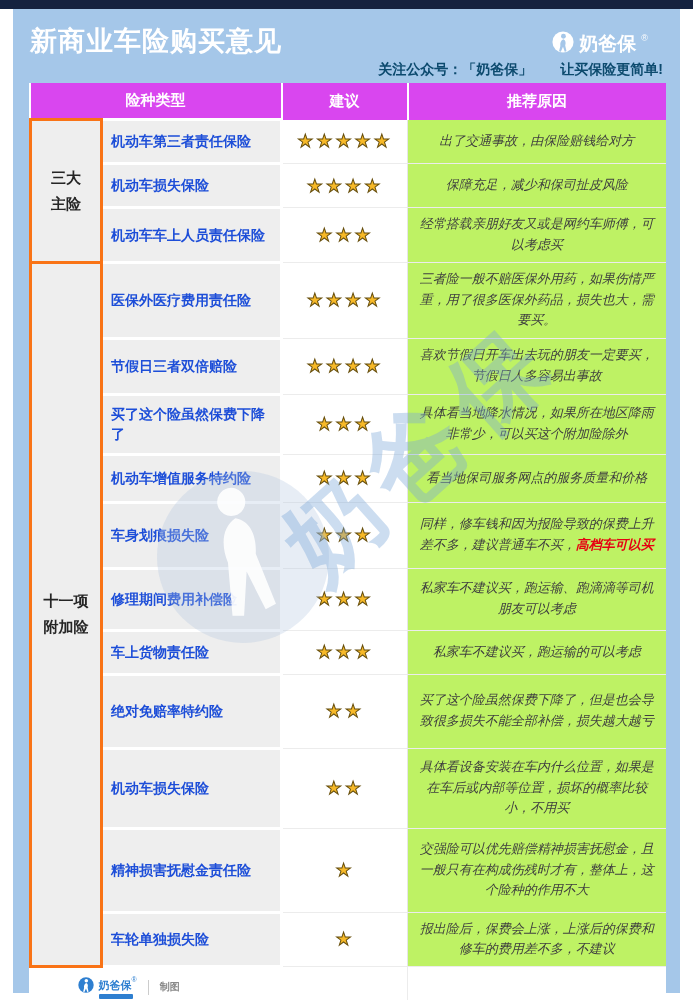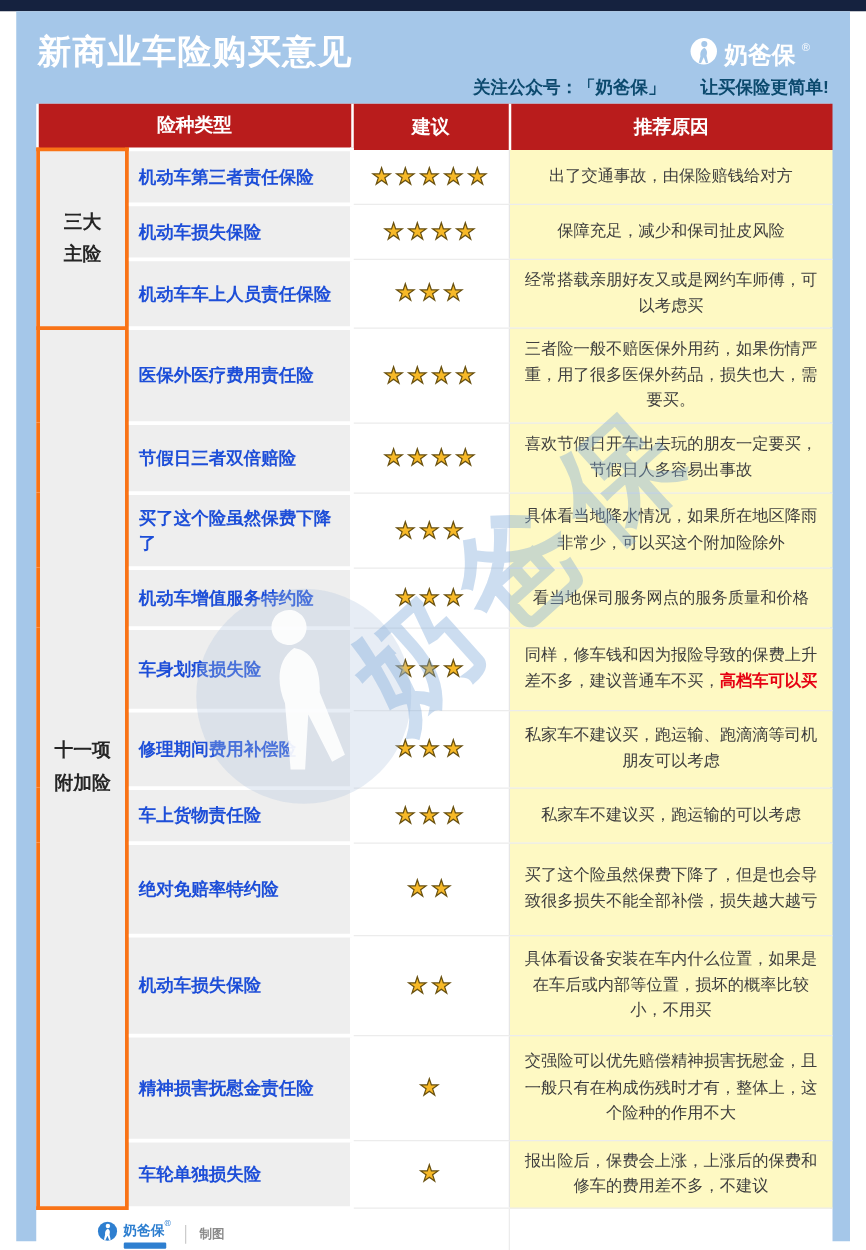--- a/index.html
+++ b/index.html
@@ -30,21 +30,21 @@
   .subscribe .gap{display:inline-block;width:28px;}
   .card{
     position:relative;margin:5px 16px 0 16px;width:635px;background:#ffffff;
   }
   table{
     border-collapse:collapse;table-layout:fixed;width:635px;
   }
   col.c-group{width:71px;} col.c-type{width:180px;}
   col.c-stars{width:126px;} col.c-reason{width:258px;}
   thead th{
-    background:#b91c1c;color:#ffffff;font-size:15px;font-weight:bold;
+    background:#d946ef;color:#ffffff;font-size:15px;font-weight:bold;
     height:33px;text-align:center;border-left:2px solid #ffffff;
   }
   thead th:first-child{border-left:none;}
   td{vertical-align:middle;}
   .group-cell{
     background:#eeeeee;border:3px solid #f97316;
     text-align:center;font-size:15px;font-weight:bold;color:#252525;line-height:1.75;
   }
   .type-cell{
     background:#eeeeee;border:3px solid #ffffff;
@@ -53,23 +53,23 @@
   }
   .stars-cell{
     background:#ffffff;text-align:center;
     border-bottom:1px solid #ececec;border-left:1px solid #ececec;
   }
   .stars{
     font-size:18px;letter-spacing:3px;color:#f7b928;
     -webkit-text-stroke:1px #68500f;
   }
   .reason-cell{
-    background:#fef9c3;text-align:center;
+    background:#bef264;text-align:center;
     border-bottom:1px solid #ececec;border-left:1px solid #e6e6e6;
-    font-size:13px;color:#3f3f3f;line-height:1.6;padding:6px 10px;
+    font-size:13px;color:#3f3f3f;line-height:1.6;padding:6px 10px;font-style:italic;
   }
   .reason-highlight{color:#e60012;font-weight:bold;}
   .footer-row td{
     background:#ffffff;border-top:1px solid #e0e0e0;height:36px;
   }
   .footer-left{border-right:1px solid #ececec;}
   .footer-logo{display:flex;align-items:center;gap:5px;padding-left:46px;}
   .f-brand{display:flex;flex-direction:column;align-items:flex-start;line-height:1;}
   .f-brand-name{font-size:11px;font-weight:bold;color:#2e7fd0;}
   .f-reg{font-size:7px;color:#2e7fd0;vertical-align:top;}

